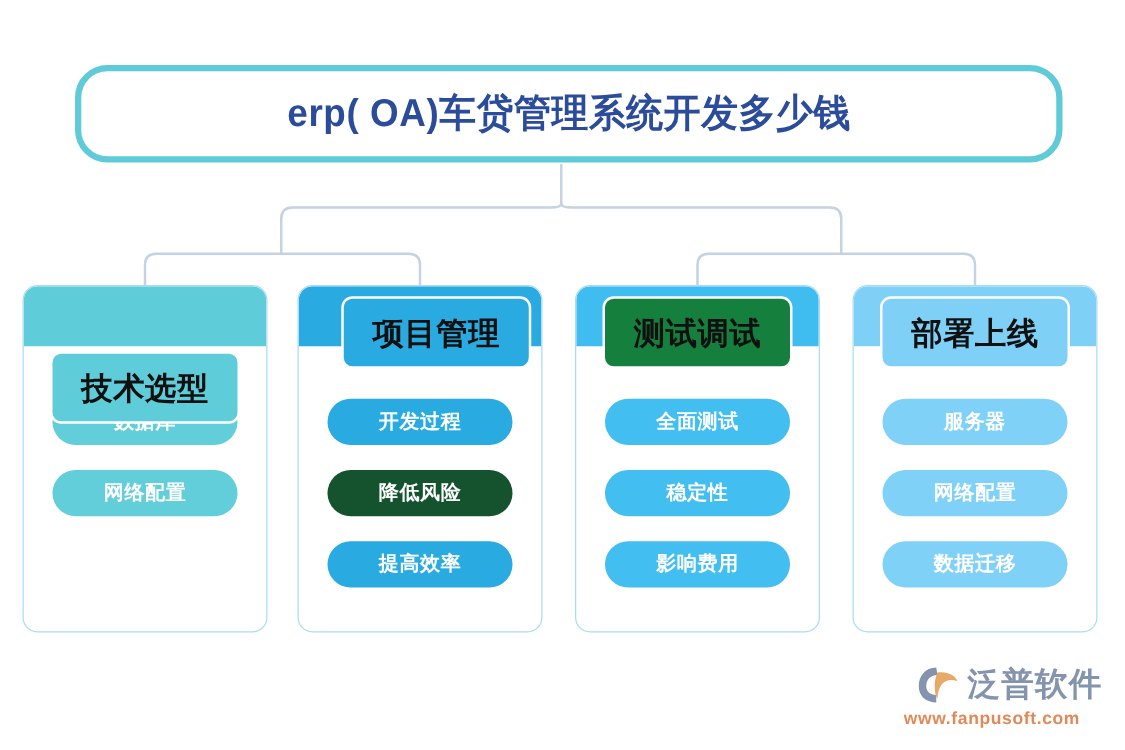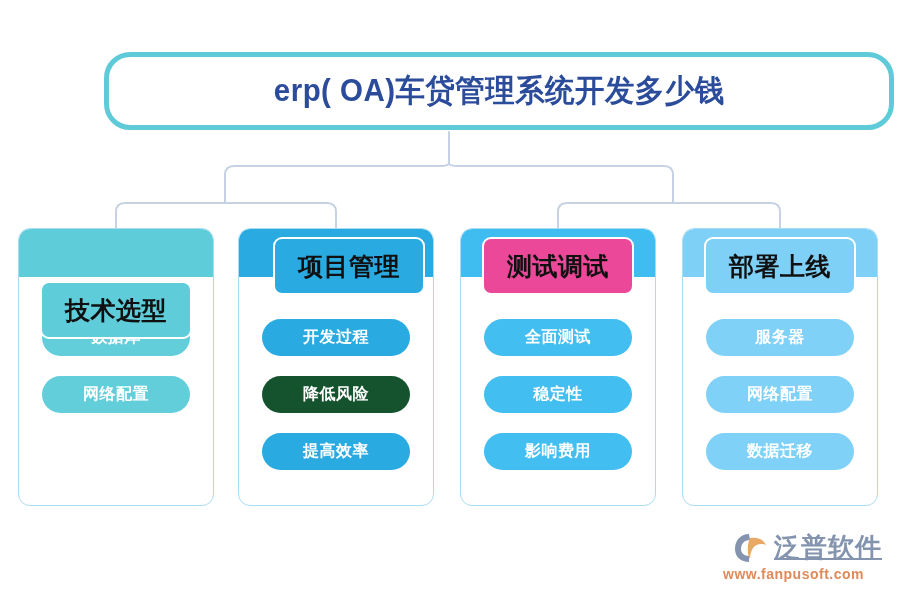--- a/index.html
+++ b/index.html
@@ -122,21 +122,21 @@
     letter-spacing: 0.5px;
     margin-top: 1px;
     margin-right: 18px;
   }
 </style>
 </head>
 <body>
 
 <div id="root">
 
-  <div class="title-box" style="border-color: rgb(95, 203, 216); margin-left: 44px;">
+  <div class="title-box" style="border-color: rgb(95, 203, 216);">
     <div class="title-text" style="color: rgb(43, 75, 155);">erp(  OA)车贷管理系统开发多少钱</div>
   </div>
 
   <svg class="connectors" viewBox="0 0 900 600" width="900" height="600" aria-hidden="true">
     <g fill="none" stroke="#C5D2E3" stroke-width="2" stroke-linecap="round" stroke-linejoin="round">
 
       <path d="M449,132 L449,163"></path>
 
       <path d="M225,203 L225,175 Q225,166 234,166 L440,166 Q449,166 449,163"></path>
       <path d="M673,203 L673,175 Q673,166 664,166 L458,166 Q449,166 449,163"></path>
@@ -177,21 +177,21 @@
         <span class="pill-text">降低风险</span>
       </div>
       <div class="pill" style="background: rgb(41, 171, 226);">
         <span class="pill-text">提高效率</span>
       </div>
     </div>
   </div>
 
   <div class="card" style="left:460px;">
     <div class="card-band" style="background: rgb(63, 189, 240);"></div>
-    <div class="card-header" style="background: #ec4899;">
+    <div class="card-header" style="background: #15803d;">
       <span class="card-header-text">测试调试</span>
     </div>
     <div class="card-items">
       <div class="pill" style="background: rgb(66, 190, 240);">
         <span class="pill-text">全面测试</span>
       </div>
       <div class="pill" style="background: rgb(66, 190, 240);">
         <span class="pill-text">稳定性</span>
       </div>
       <div class="pill" style="background: rgb(66, 190, 240);">
@@ -217,18 +217,18 @@
       </div>
     </div>
   </div>
 
   <div class="logo">
     <div class="logo-row">
       <svg class="logo-mark" viewBox="0 0 34 32" aria-hidden="true">
         <path d="M15 2 C6 2 1 9 1 17 C1 25 7 30 15 30 L15 24 C10 24 7 21 7 17 C7 12 10 8 16 8 Z" fill="#8494AE"></path>
         <path d="M16 6 C24 5 30 8 32 13 C27 11 22 12 19 16 C17 19 16 23 16 27 C13 23 13 12 16 6 Z" fill="#E8A866"></path>
       </svg>
-      <span class="logo-name" style="color: rgb(132, 148, 174); text-decoration: underline;">泛普软件</span>
+      <span class="logo-name" style="color: rgb(132, 148, 174);">泛普软件</span>
     </div>
     <div class="logo-url" style="color: rgb(224, 138, 90);">www.fanpusoft.com</div>
   </div>
 
 </div>
 
 </body></html>

